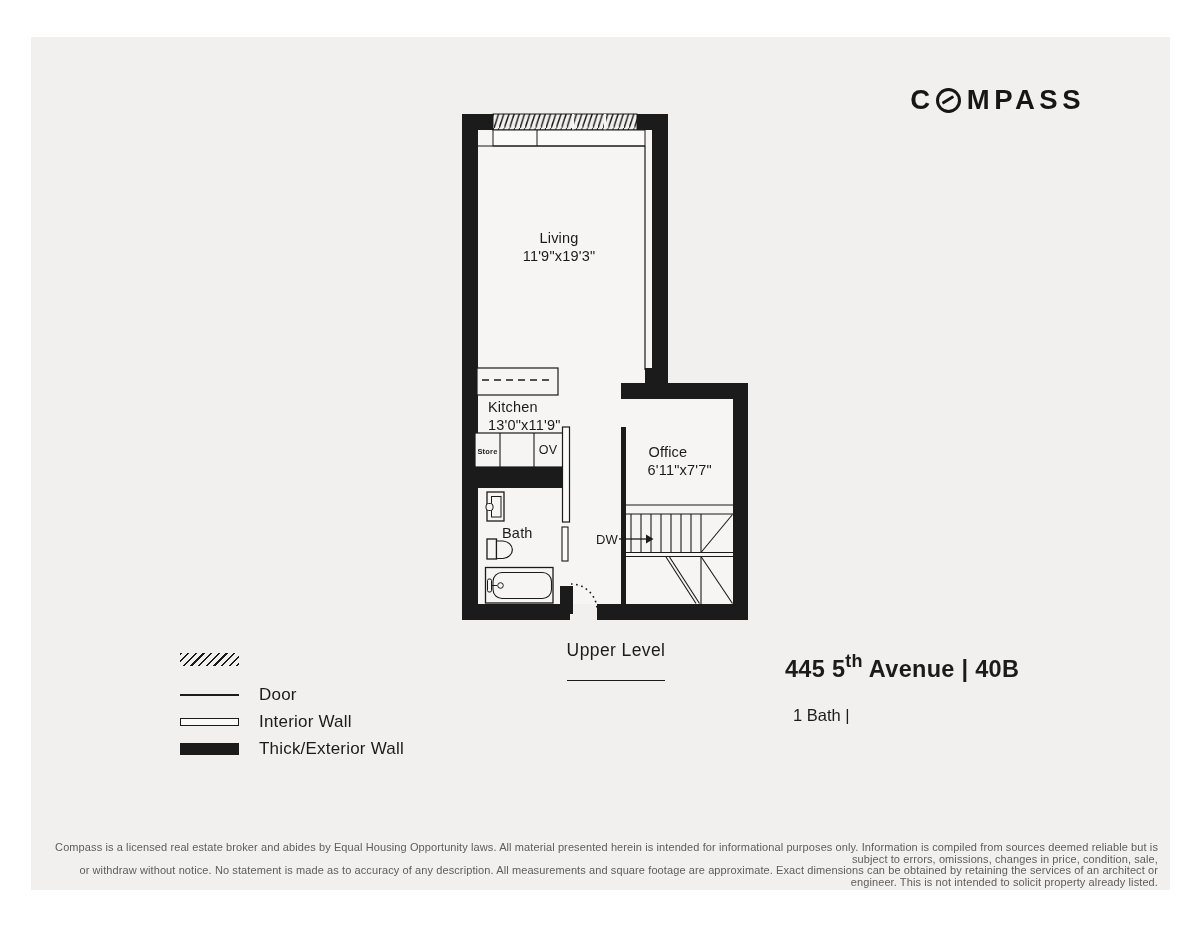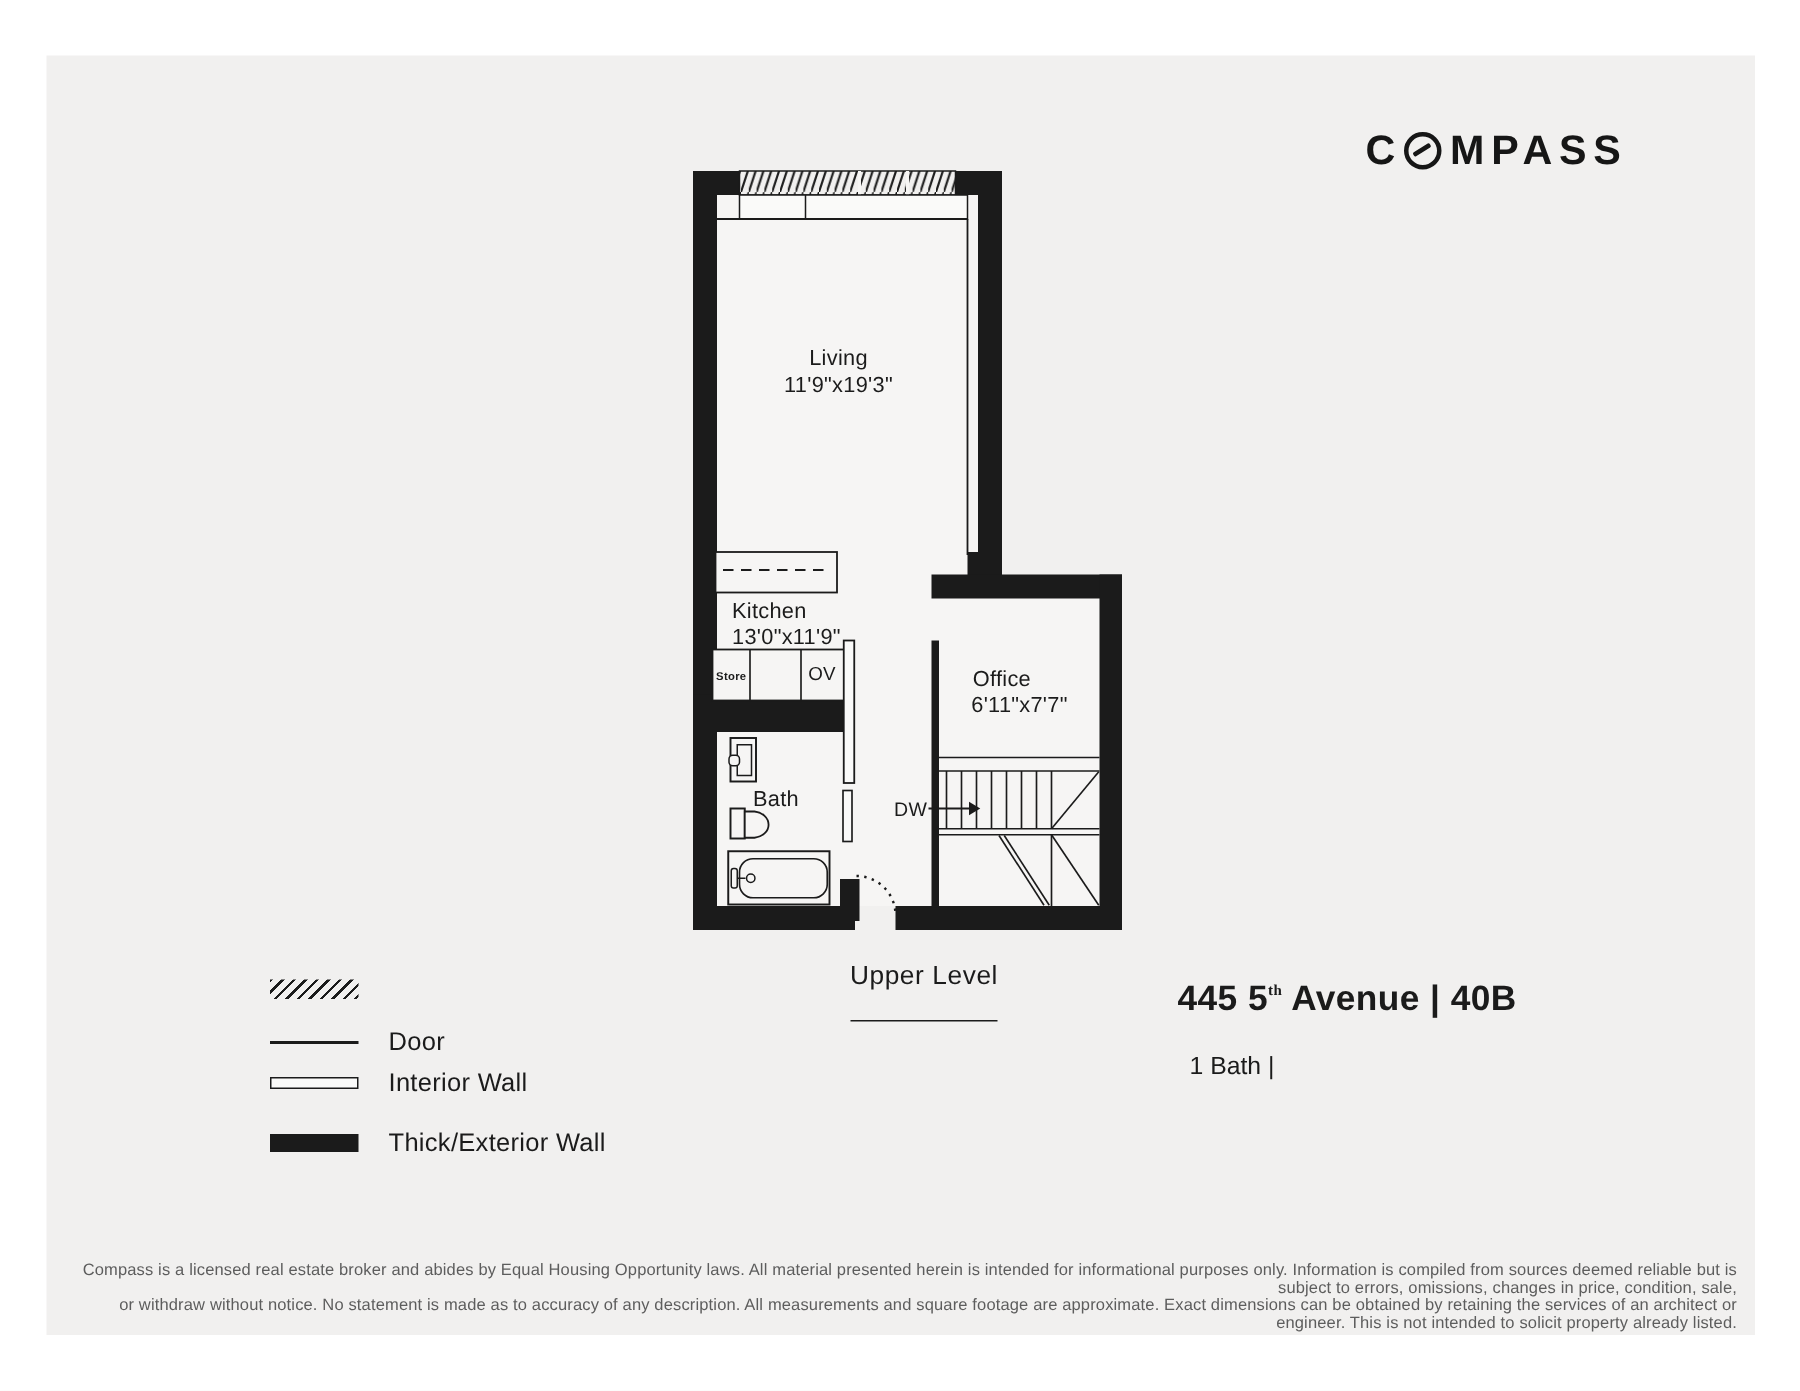--- a/index.html
+++ b/index.html
@@ -20,32 +20,32 @@
 
   
   .level { position:absolute; left:466px; top:640px; width:300px; text-align:center; }
   .level span { display:inline-block; font-size:17.5px; letter-spacing:0.4px; padding-bottom:19px;
           border-bottom:1.6px solid #1b1b1b; }
 
   
   .legend { position:absolute; left:180px; top:652px; }
   .legend .row { display:flex; align-items:center; height:14px; margin-bottom:13px; }
   .legend .row.first { margin-bottom:22px; }
-  .legend .row.third { margin-bottom:26px; }
+  .legend .row.third { margin-bottom:13px; }
   .legend .swatch { width:59px; margin-right:20px; flex:0 0 auto; }
   .sw-hatch { height:13px; background:repeating-linear-gradient(135deg,#1b1b1b 0 1.6px,transparent 1.6px 5.4px); }
   .sw-door  { height:2.6px; background:#1b1b1b; }
   .sw-int   { height:8px; background:#fafaf9; border:1.3px solid #1b1b1b; }
   .sw-ext   { height:12px; background:#1b1b1b; }
   .legend .lbl { font-size:17px; letter-spacing:0.2px; white-space:nowrap;text-align:center; }
 
   
   .listing { position:absolute; left:785px; top:652px; }
   .listing .addr { font-size:23.5px; font-weight:600; letter-spacing:0.3px; color:#1b1b1b; }
-  .listing .addr sup { font-size:10px; font-weight:600; position:relative; top:-1px;font-family:Liberation Serif, serif; }
+  .listing .addr sup { font-size:18px; font-weight:600; position:relative; top:-1px; }
   .listing .baths { margin-top:23px; padding-left:8px; font-size:16.5px; font-weight:400; }
 
   
   .disclaimer { position:absolute; left:46px; top:842px; width:1112px;
           font-size:11px; line-height:11.6px; color:#5d5d5d; letter-spacing:0.1px;text-align:right; }
 </style>
 </head>
 <body>
 
 <div class="sheet"></div>

